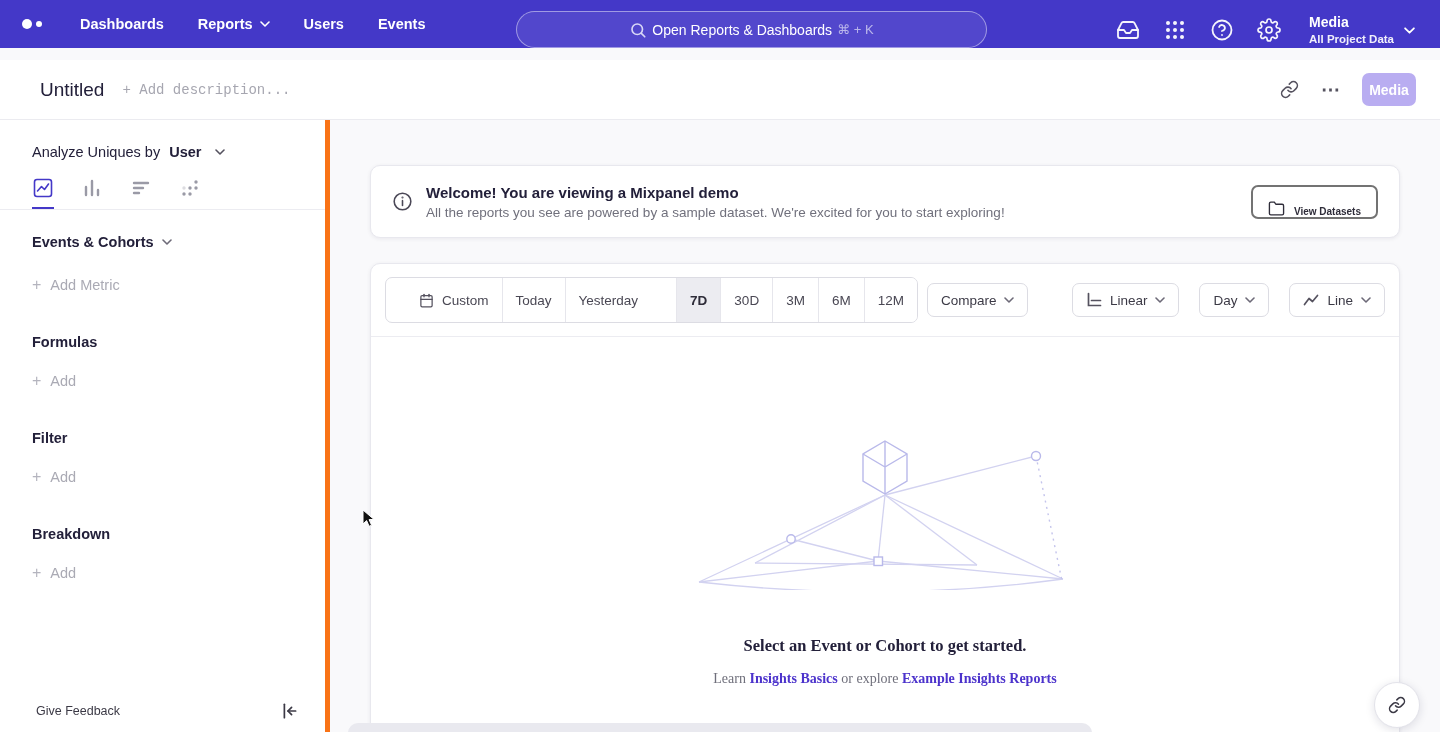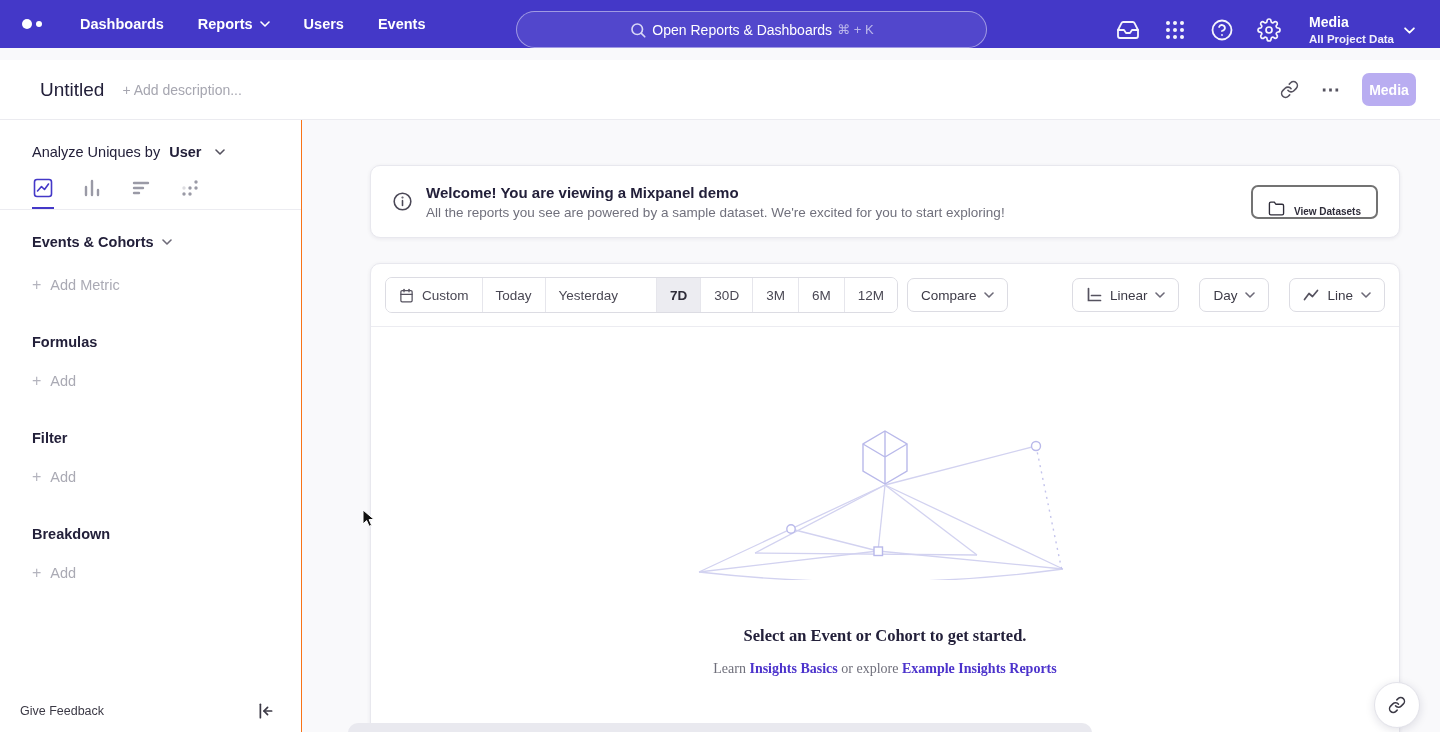--- a/index.html
+++ b/index.html
@@ -39,47 +39,47 @@
   .p-text { display:flex; flex-direction:column; line-height:1.3; }
   .p-name { font-size:14px; font-weight:700; }
   .p-scope { font-size:11.5px; font-weight:700; opacity:0.92; }
 
   
   .titlebar {
     position:absolute; top:60px; left:0; right:0; height:60px; background:#fff;
     border-bottom:1px solid #ebebf0; display:flex; align-items:center;
   }
   .doc-title { margin-left:40px; font-size:19px; font-weight:500; color:#23203a; cursor:text; }
-  .doc-desc { margin-left:18px; font-size:14px; color:#a6a6b0; cursor:text; }
+  .doc-desc { margin-left:18px; font-size:14px; color:#a6a6b0; cursor:text;font-family:Liberation Mono, monospace; }
   .title-actions { margin-left:auto; margin-right:24px; display:flex; align-items:center; gap:20px; }
   .icon-btn { width:22px; height:22px; color:#55525f; cursor:pointer; display:flex; align-items:center; justify-content:center; }
   .ellipsis { font-size:19px; letter-spacing:1px; color:#55525f; font-weight:700; line-height:10px; }
   .save-btn {
     width:54px; height:33px; border:none; border-radius:7px; background:#b9adf1; color:#fff;
     font-size:14px; font-weight:700; font-family:inherit; cursor:default;
   }
 
   
   .sidebar {
-    position:absolute; top:120px; left:0; bottom:0; width:302px; background:#fff;
-    border-right:1px solid #f97316;
+    position:absolute; top:120px; left:0; bottom:0; width:330px; background:#fff;
+    border-right:5px solid #f97316;
   }
   .analyze-row { display:flex; align-items:center; gap:9px; padding:24px 0 0 32px; font-size:14.5px; }
   .analyze-label { color:#23203a; }
   .analyze-dd { display:flex; align-items:center; gap:14px; font-weight:700; color:#23203a; cursor:pointer; }
   .sidebar-tabs { display:flex; gap:27px; padding:16px 0 0 32px; border-bottom:1px solid #ececf1; }
   .s-tab { padding:2px 1px 9px; color:#9a9aa6; cursor:pointer; border-bottom:2px solid transparent; }
   .s-tab.active { color:#4438c8; border-bottom-color:#4438c8; }
   .ec-header { display:flex; align-items:center; gap:8px; margin:24px 0 0 32px; font-size:14.5px; font-weight:700; cursor:pointer; }
   .ec-header .chev { color:#6d6a78; }
   .add-link { display:flex; align-items:center; gap:9px; margin:26px 0 0 32px; font-size:14.5px; color:#aaaab4; cursor:pointer; }
   .add-plus { font-size:16px; color:#b4b4be; }
   .side-section-title { margin:40px 0 0 32px; font-size:14.5px; font-weight:700; color:#23203a; }
   .sidebar-footer {
-    position:absolute; bottom:0; left:0; right:0; height:42px;
+    position:absolute; bottom:0; left:16px; right:0; height:42px;
     display:flex; align-items:center; justify-content:space-between; padding:0 26px 0 20px;
   }
   .feedback { font-size:12.5px; color:#3b3945; cursor:pointer; }
   .collapse { width:18px; height:18px; color:#3b3945; cursor:pointer; }
 
   
   .banner {
     position:absolute; left:370px; top:165px; width:1030px; height:73px;
     background:#fff; border:1px solid #e8e8ee; border-radius:10px;
     box-shadow:0 1px 4px rgba(25,20,60,0.07);
@@ -94,21 +94,21 @@
     border:2px solid #737373; border-radius:7px; background:#fff; padding:0 15px;
     font-size:10px; font-weight:700; color:#2e2c39; font-family:inherit; cursor:pointer;
   }
 
   .report-card {
     position:absolute; left:370px; top:263px; width:1030px; height:530px;
     background:#fff; border:1px solid #e8e8ee; border-radius:10px;
     box-shadow:0 1px 4px rgba(25,20,60,0.07);
   }
   .report-toolbar { display:flex; align-items:center; padding:13px 14px; gap:9px; border-bottom:1px solid #ececf1; }
-  .seg-group { display:flex; align-items:stretch; border:1px solid #dcdce3; border-radius:7px; overflow:hidden; height:36px; }
+  .seg-group { display:flex; align-items:stretch; border:1px solid #dcdce3; border-radius:7px; overflow:hidden; height:46px;padding-left:20px; }
   .seg { display:flex; align-items:center; gap:8px; padding:0 13px; font-size:13.5px; font-weight:500; color:#4a4854; cursor:pointer; border-left:1px solid #e6e6ec; background:#fff; }
   .seg:first-child { border-left:none; }
   .seg.active { background:#ececf1; color:#2e2c39; font-weight:700;margin-left:25px; }
   .tb-btn { display:flex; align-items:center; gap:8px; height:34px; padding:0 13px; border:1px solid #dcdce3; border-radius:7px; background:#fff; font-size:13.5px; font-weight:500; color:#3c3a46; font-family:inherit; cursor:pointer; }
   .tb-right { margin-left:auto; display:flex; gap:20px; }
   .tb-btn .chev { color:#6d6a78; }
 
   .empty-state { text-align:center; margin-top:98px;font-family:Liberation Serif, serif; }
   .empty-illustration { margin:0 auto; }
   .empty-heading { margin-top:46px; font-size:16.5px; font-weight:700; color:#23203a; }

